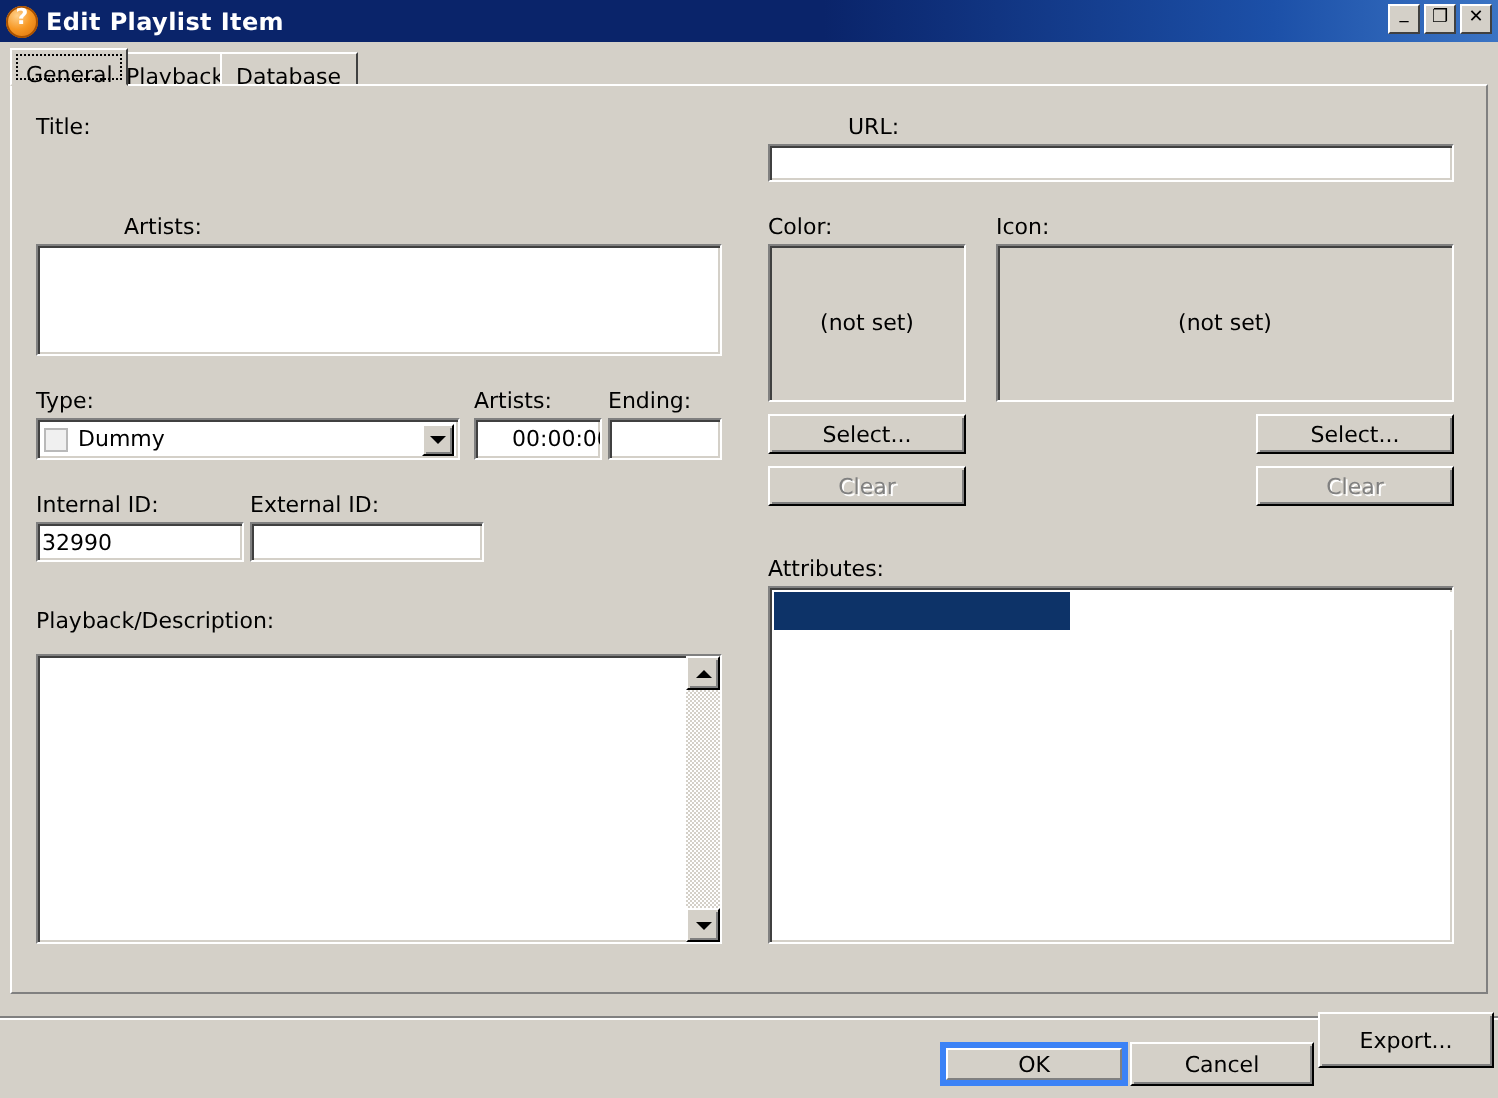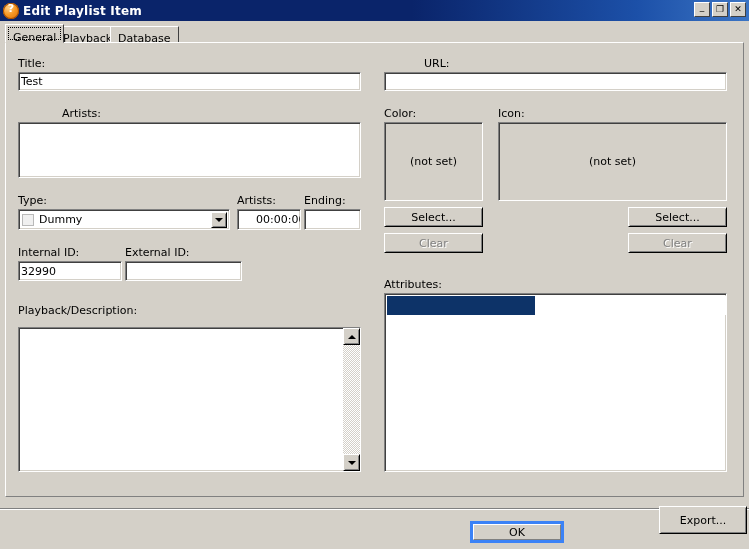--- a/index.html
+++ b/index.html
@@ -210,23 +210,20 @@
       <span>Playback</span>
     </div>
     <div class="tab" style="left:105px;">
       <span>Database</span>
     </div>
   </div>
 
   <div class="tabpage">
 
     <div class="lbl" style="left:12px; top:14px;">Title:</div>
-    <div class="sunken" style="left:12px; top:29px; width:343px; height:19px;">
-      <div class="txt">Test</div>
-    </div>
 
     <div class="lbl" style="left:12px; top:64px;margin-left:44px;">Artists:</div>
     <div class="sunken" style="left:12px; top:79px; width:343px; height:56px;">
       <div class="txt"></div>
     </div>
 
     <div class="lbl" style="left:12px; top:151px;">Type:</div>
     <div class="combo" style="left:12px; top:166px; width:212px; height:21px;">
       <span class="combo-swatch"></span>
       <span class="combo-text">Dummy</span>
@@ -305,17 +302,20 @@
 
   </div>
 
   <div class="hrule" style="left:0px; top:508px; width:749px;"></div>
 
   <div class="btn default" style="left:470px; top:521px; width:94px; height:22px;">
     <span class="inner">
         <span>OK</span>
       </span>
   </div>
+  <div class="btn" style="left:565px; top:521px; width:92px; height:22px;">
+    <span>Cancel</span>
+  </div>
   <div class="btn" style="left:659px; top:506px; width:88px; height:28px;">
     <span>Export...</span>
   </div>
 
 </div>
 
 </body></html>

